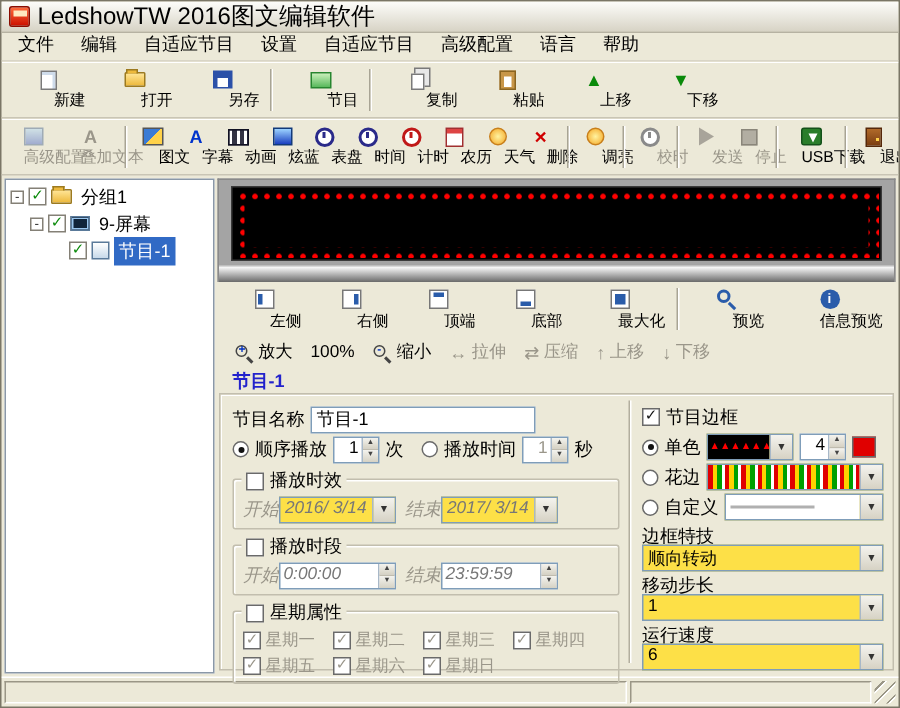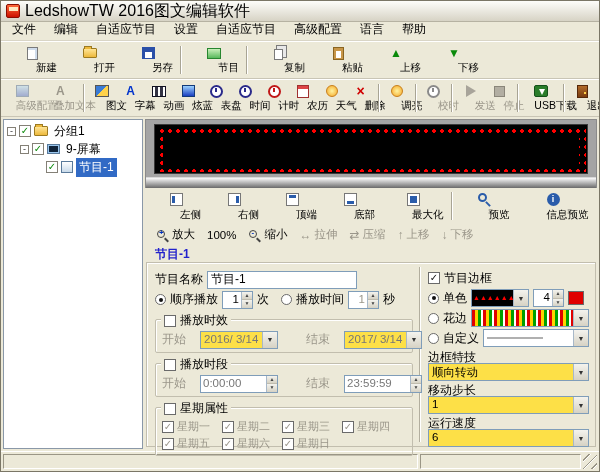--- a/index.html
+++ b/index.html
@@ -147,21 +147,21 @@
 
   .combo { display:flex; height:18px; border:1px solid #7f9db9; background:#fde047; align-items:stretch; flex:0 0 auto; }
   .combo-text { flex:1; padding:1px 3px 0 3px; font-size:11.5px; white-space:nowrap; overflow:hidden; }
   .combo-btn { width:15px; flex:0 0 auto; background:linear-gradient(#f4f3ee,#d6d2c4); border-left:1px solid #a8b8c8;
                font-size:7px; display:flex; align-items:center; justify-content:center; color:#333; }
   .w-date { width:78px; }
 
   .groupbox { position:relative; border:1px solid #c2beae; box-shadow:inset 1px 1px 0 #fff; border-radius:2px;
               margin-top:10px; padding:10px 5px 3px 6px; }
   .gb-legend { position:absolute; top:-8px; left:5px; background:#ece9d8; display:flex; align-items:center; gap:4px; padding:0 3px; }
-  .gb-row { display:flex; align-items:center; gap:14px; height:19px; }
+  .gb-row { display:flex; align-items:center; gap:0; height:19px;font-style:italic; }
   .wk { display:flex; align-items:center; gap:3px; width:60px; font-size:11px; }
   .wk-row { display:flex; align-items:center; height:17px; }
 
   
   .bp-row { display:flex; align-items:center; gap:4px; height:20px; }
   .bp-lbl-row { height:14px; display:flex; align-items:flex-start; margin-top:1px; }
   .pat { flex:1; display:flex; align-items:center; overflow:hidden; }
   .pat-single { background:#000; color:#f00; font-size:7px; line-height:8px; letter-spacing:0; padding:0 1px; }
   .pat-lace { background:repeating-linear-gradient(90deg,#e00000 0 3px,#ffd200 3px 6px,#00a000 6px 9px,#ffffff 9px 11px); }
   .pat-custom { background:#fff; position:relative; }

